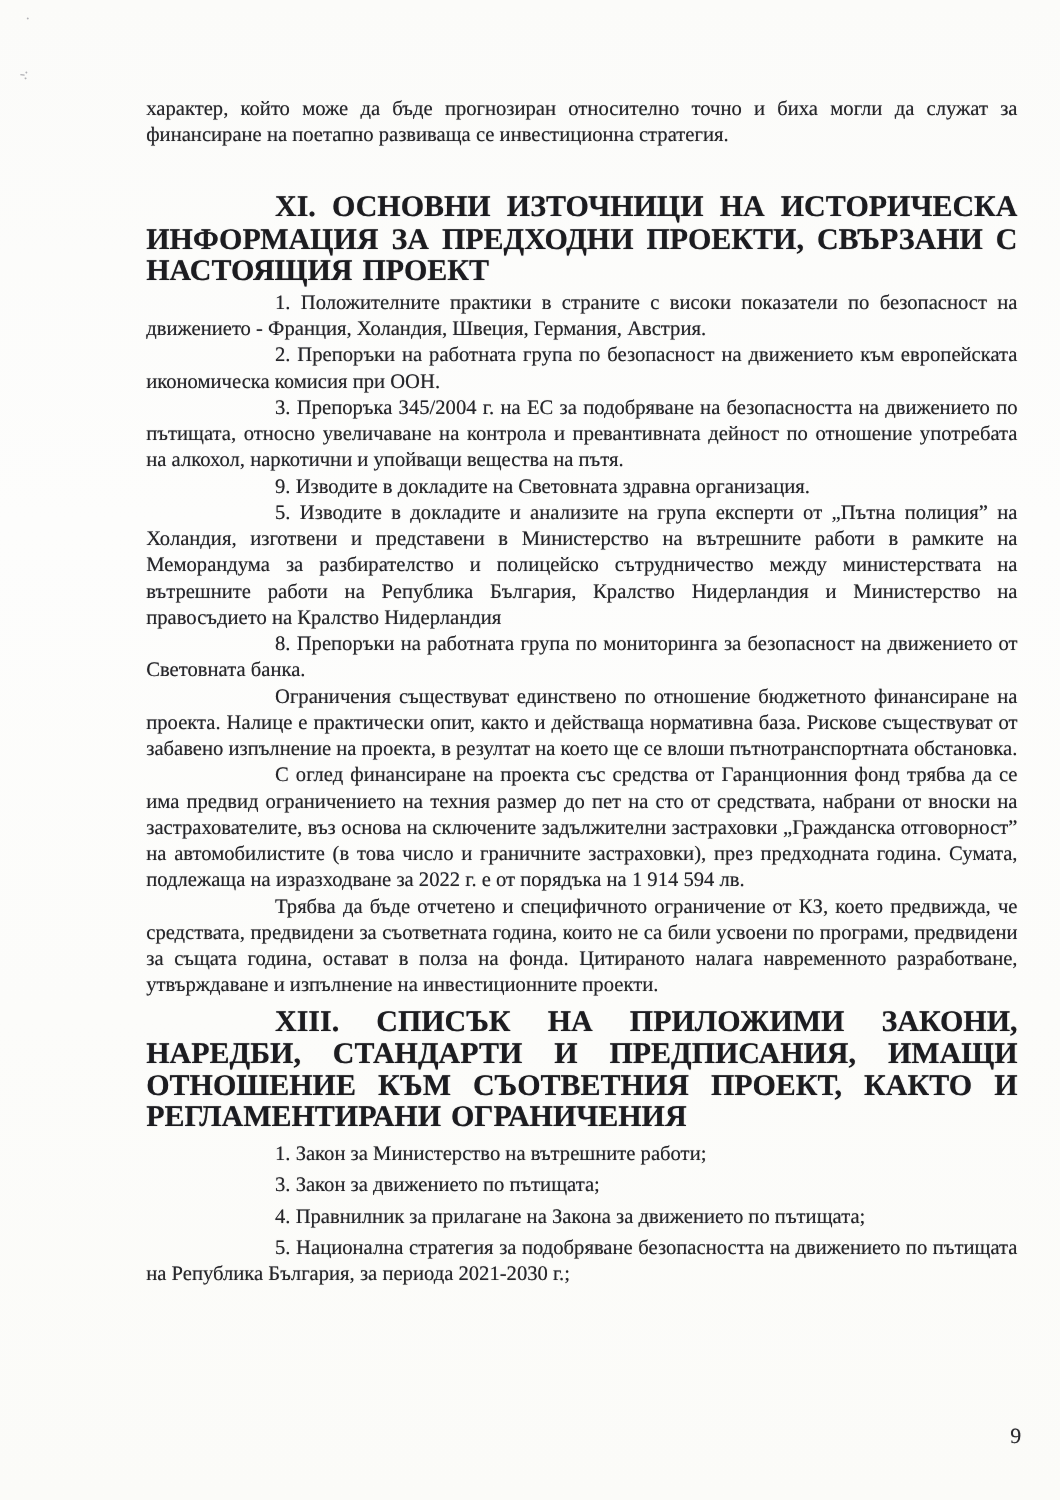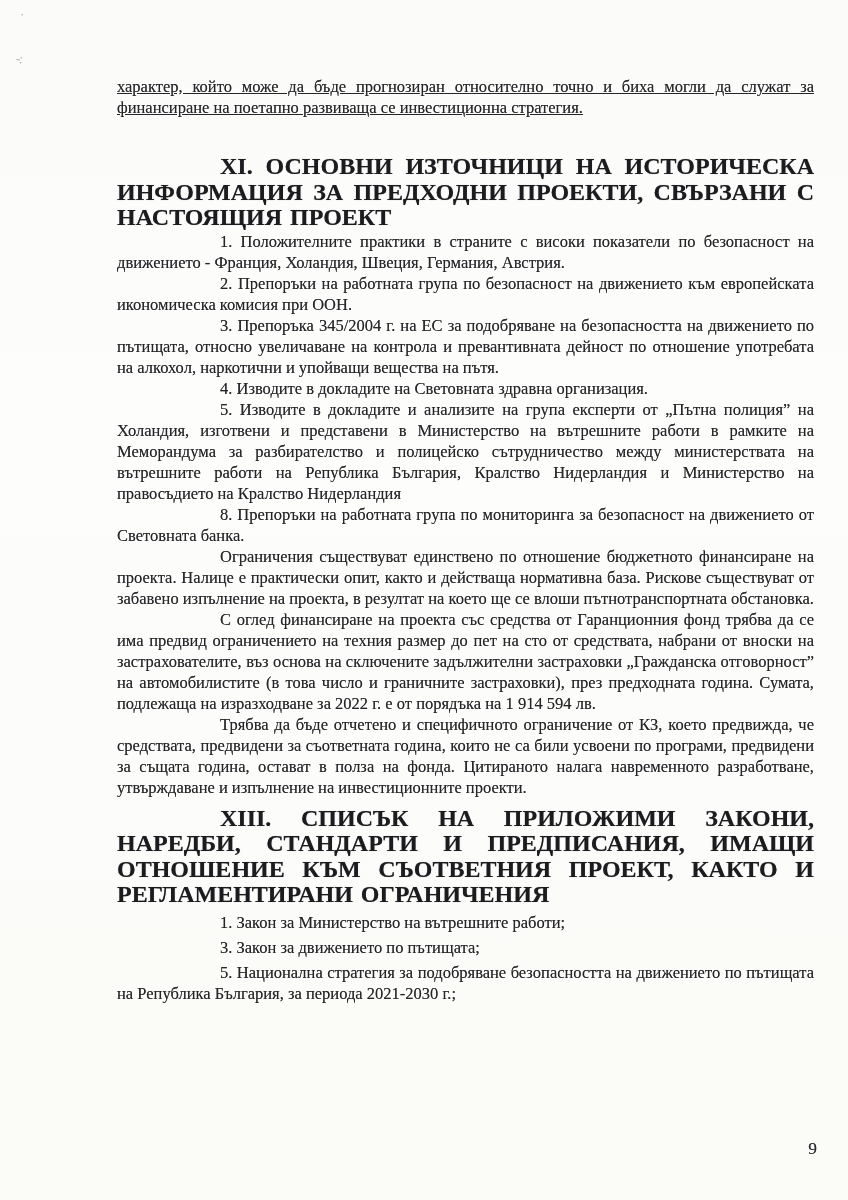--- a/index.html
+++ b/index.html
@@ -38,21 +38,20 @@
     line-height: 21px;
     text-align: justify;
     text-shadow: 0 0 0.6px rgba(30,30,34,0.55);
   }
   .content p {
     margin: 0;
     text-indent: 103px;
   }
   p.intro {
     text-indent: 0;
-    text-decoration: underline;
   }
   .heading {
     font-weight: 700;
     font-size: 24px;
     line-height: 25.5px;
     color: #1c1c20;
     text-indent: 103px;
     text-align: justify;
     word-spacing: 2px;
     text-shadow: 0 0 0.7px rgba(20,20,24,0.6);
@@ -82,30 +81,31 @@
   <span class="speck speck-2">-:</span>
 
   <div class="content">
 
     <p class="intro">характер, който може да бъде прогнозиран относително точно и биха могли да служат за финансиране на поетапно развиваща се инвестиционна стратегия.</p>
 
     <p class="heading h-xi">XI. ОСНОВНИ ИЗТОЧНИЦИ НА ИСТОРИЧЕСКА ИНФОРМАЦИЯ ЗА ПРЕДХОДНИ ПРОЕКТИ, СВЪРЗАНИ С НАСТОЯЩИЯ ПРОЕКТ</p>
     <p>1. Положителните практики в страните с високи показатели по безопасност на движението - Франция, Холандия, Швеция, Германия, Австрия.</p>
     <p>2. Препоръки на работната група по безопасност на движението към европейската икономическа комисия при ООН.</p>
     <p>3. Препоръка 345/2004 г. на ЕС за подобряване на безопасността на движението по пътищата, относно увеличаване на контрола и превантивната дейност по отношение употребата на алкохол, наркотични и упойващи вещества на пътя.</p>
-    <p>4. Изводите в докладите на Световната здравна организация.</p>
+    <p>9. Изводите в докладите на Световната здравна организация.</p>
     <p>5. Изводите в докладите и анализите на група експерти от „Пътна полиция” на Холандия, изготвени и представени в Министерство на вътрешните работи в рамките на Меморандума за разбирателство и полицейско сътрудничество между министерствата на вътрешните работи на Република България, Кралство Нидерландия и Министерство на правосъдието на Кралство Нидерландия</p>
     <p>8. Препоръки на работната група по мониторинга за безопасност на движението от Световната банка.</p>
 
     <p>Ограничения съществуват единствено по отношение бюджетното финансиране на проекта. Налице е практически опит, както и действаща нормативна база. Рискове съществуват от забавено изпълнение на проекта, в резултат на което ще се влоши пътнотранспортната обстановка.</p>
     <p>С оглед финансиране на проекта със средства от Гаранционния фонд трябва да се има предвид ограничението на техния размер до пет на сто от средствата, набрани от вноски на застрахователите, въз основа на сключените задължителни застраховки „Гражданска отговорност” на автомобилистите (в това число и граничните застраховки), през предходната година. Сумата, подлежаща на изразходване за 2022 г. е от порядъка на 1 914 594 лв.</p>
     <p>Трябва да бъде отчетено и специфичното ограничение от КЗ, което предвижда, че средствата, предвидени за съответната година, които не са били усвоени по програми, предвидени за същата година, остават в полза на фонда. Цитираното налага навременното разработване, утвърждаване и изпълнение на инвестиционните проекти.</p>
 
     <p class="heading h-xiii">XIII. СПИСЪК НА ПРИЛОЖИМИ ЗАКОНИ, НАРЕДБИ, СТАНДАРТИ И ПРЕДПИСАНИЯ, ИМАЩИ ОТНОШЕНИЕ КЪМ СЪОТВЕТНИЯ ПРОЕКТ, КАКТО И РЕГЛАМЕНТИРАНИ ОГРАНИЧЕНИЯ</p>
     <p class="s13-item">1. Закон за Министерство на вътрешните работи;</p>
     <p class="s13-item">3. Закон за движението по пътищата;</p>
+    <p class="s13-item">4. Правнилник за прилагане на Закона за движението по пътищата;</p>
     <p class="s13-item">5. Национална стратегия за подобряване безопасността на движението по пътищата на Република България, за периода 2021-2030 г.;</p>
 
   </div>
 
   <div class="page-number">9</div>
 
 </div>
 
 </body></html>

